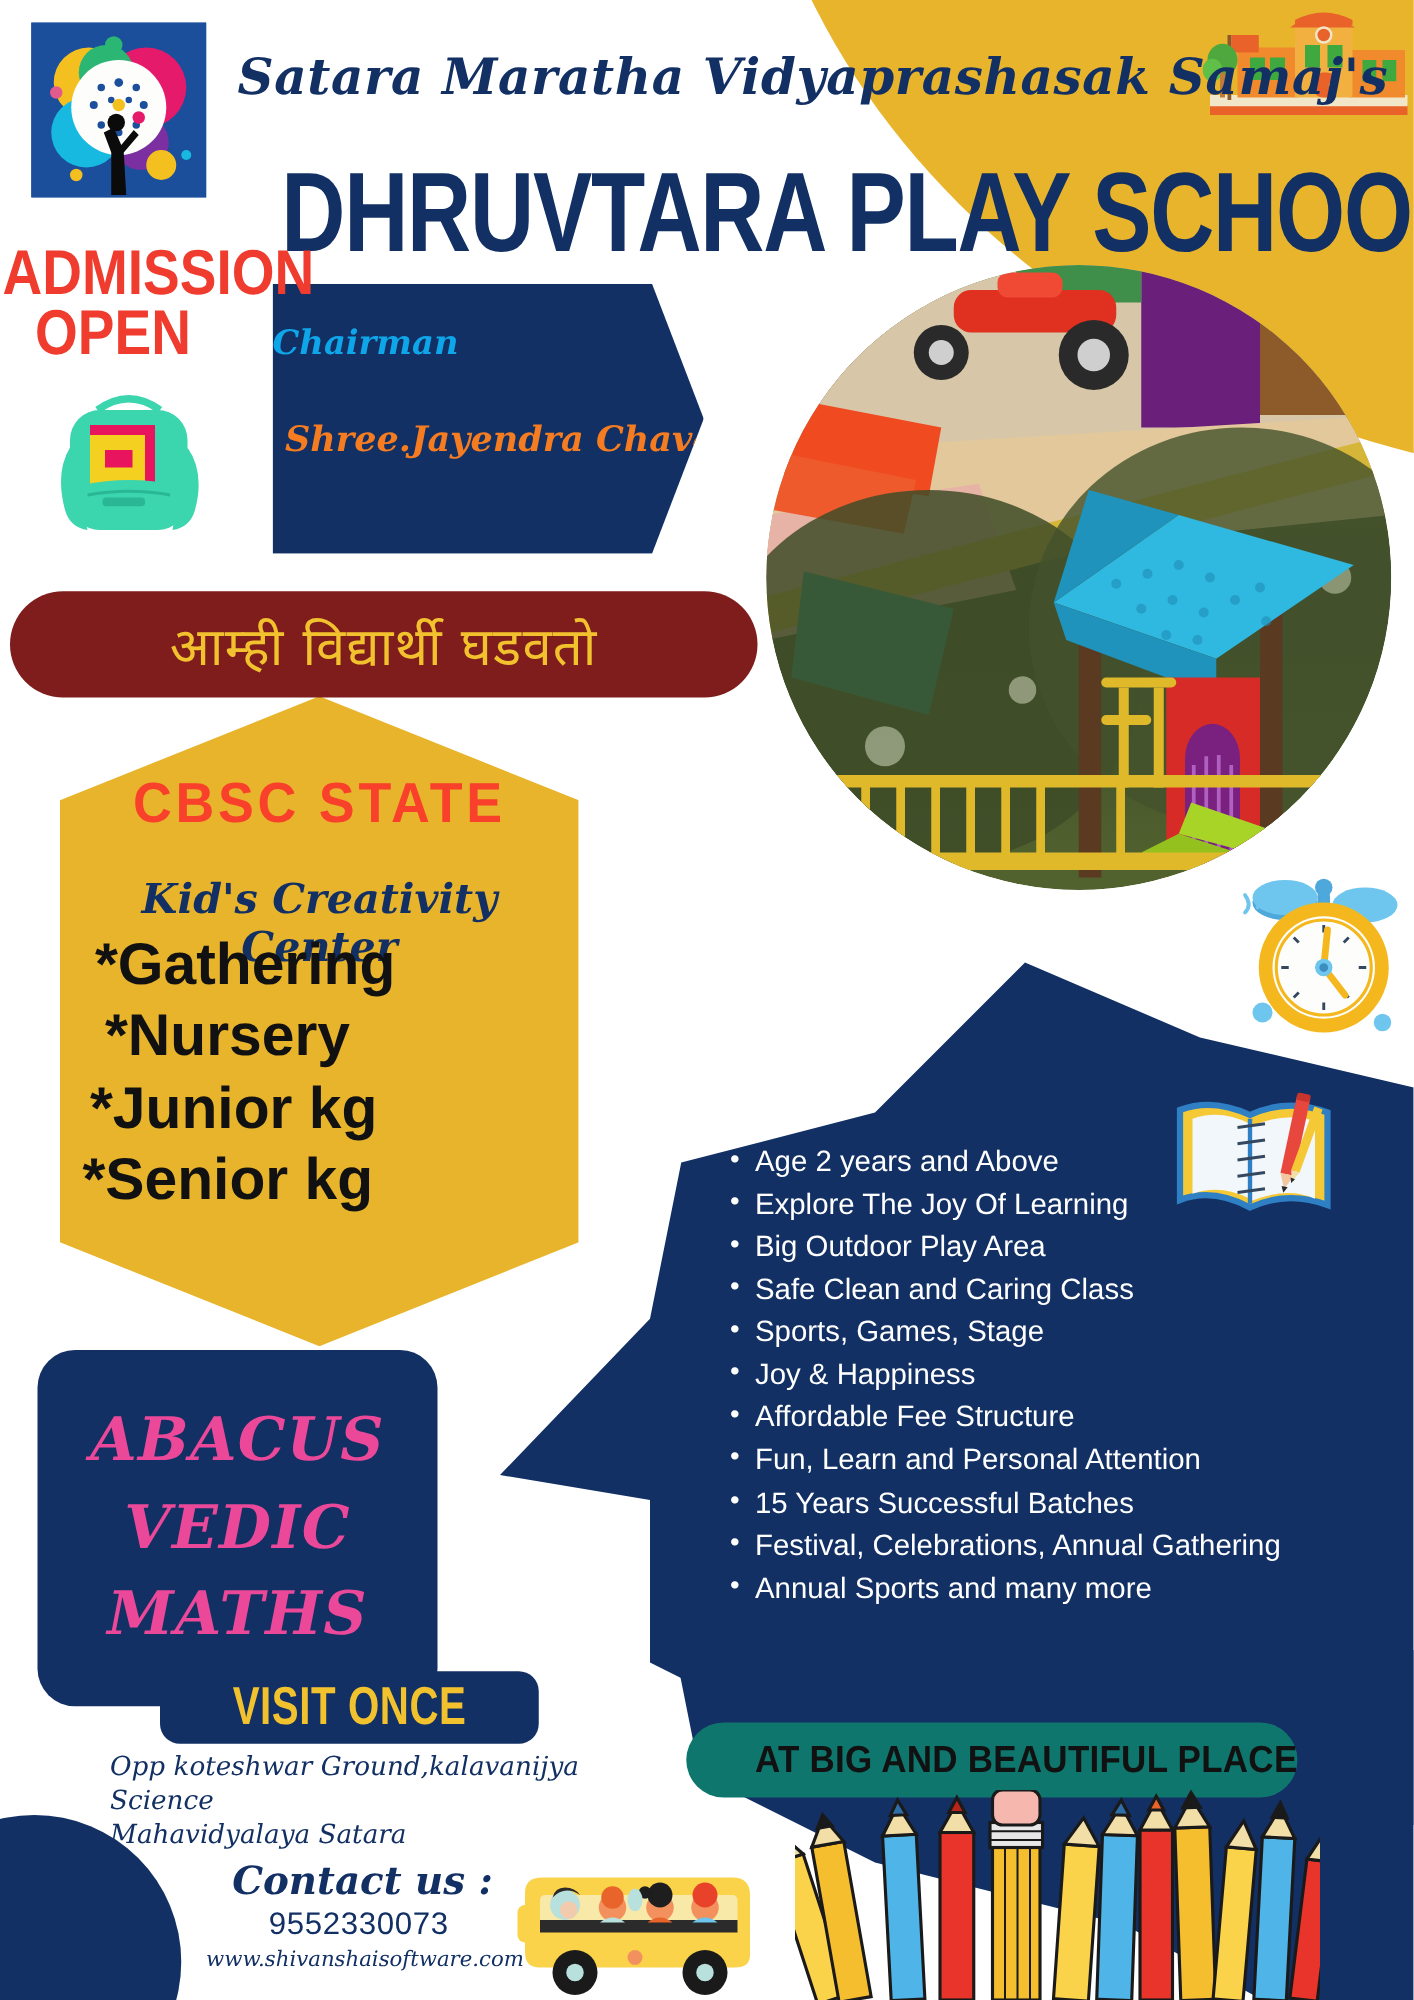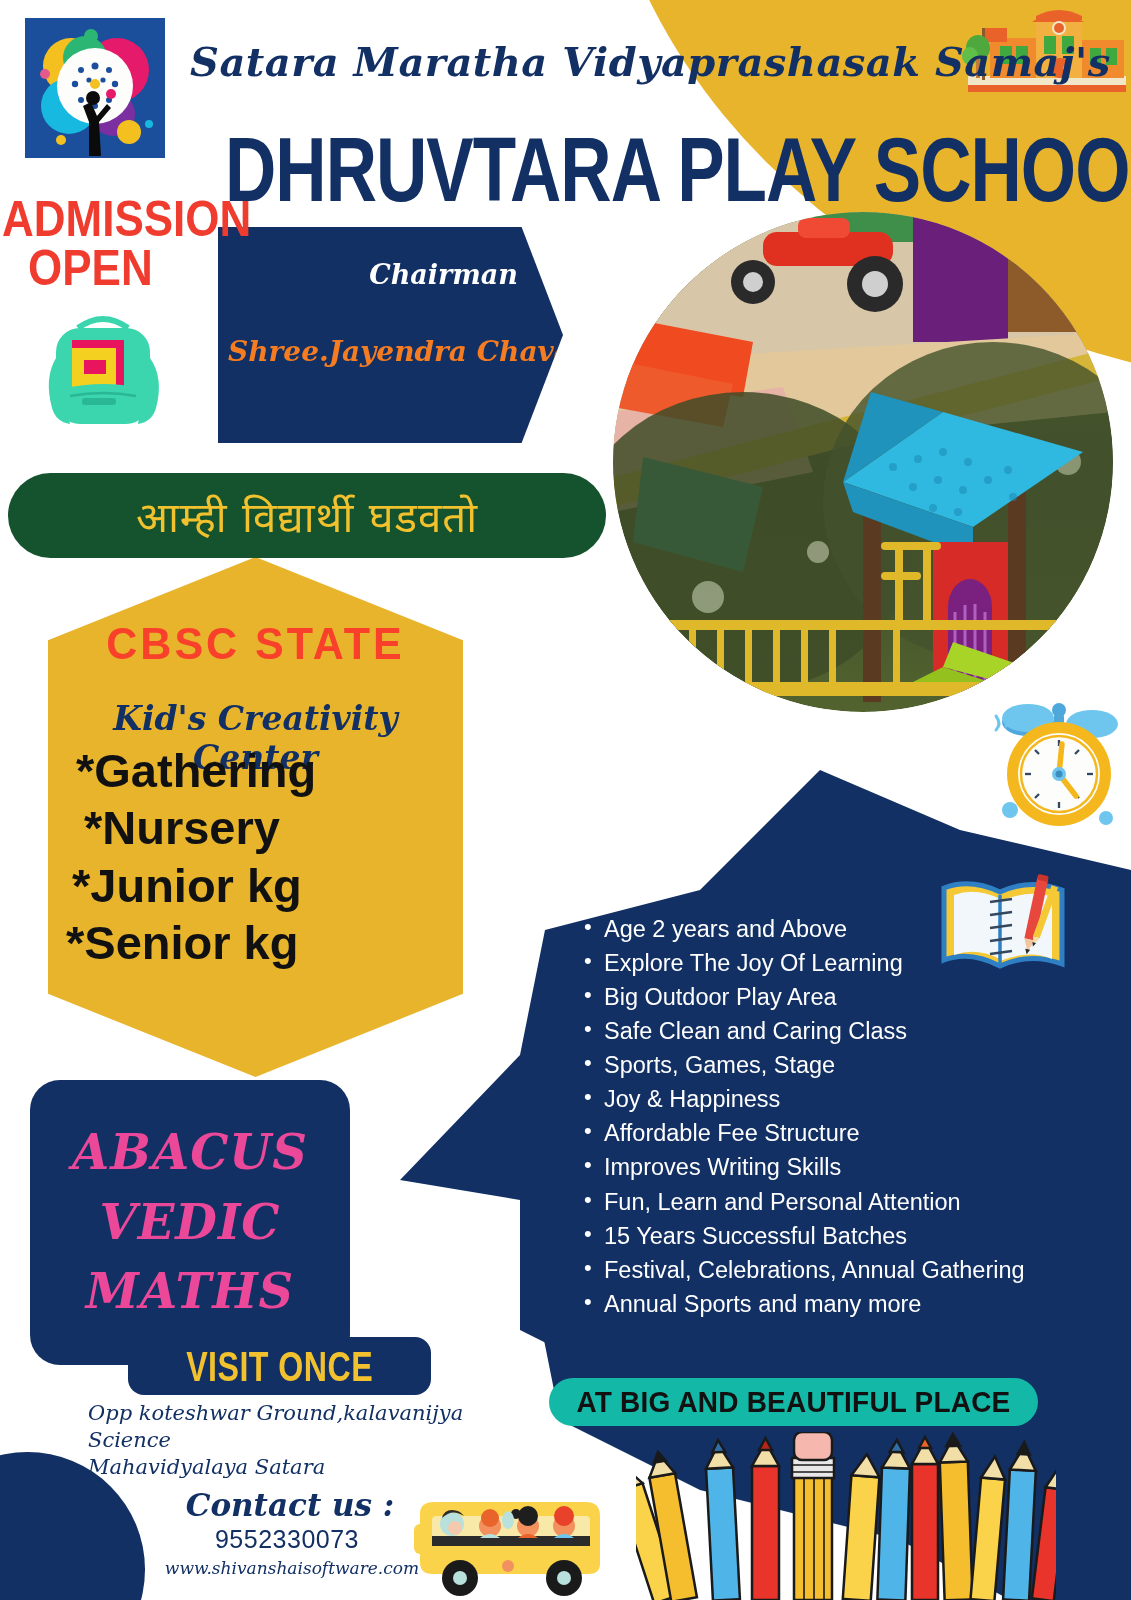--- a/index.html
+++ b/index.html
@@ -86,39 +86,39 @@
   
   .chairman-banner {
     position:absolute; left:218px; top:227px;
     width:345px; height:216px;
     background:#123064;
     clip-path:polygon(0 0, 88% 0, 100% 50%, 88% 100%, 0 100%);
     z-index:5;
   }
   .chairman-banner .c-title {
     position:absolute; left:0; top:32px; width:300px;
-    text-align:right;
+    text-align:left;
     font-family:"DejaVu Serif", serif;
     font-style:italic; font-weight:bold;
-    font-size:27px; color:#ffffff;
+    font-size:27px; color:#0ea5e9;
   }
   .chairman-banner .c-name {
     position:absolute; left:4px; top:108px; width:340px;
     text-align:left; padding-left:6px;
     font-family:"DejaVu Serif", serif;
     font-style:italic; font-weight:bold;
     font-size:28px; color:#F57C20;
     white-space:nowrap;
   }
 
   
   .marathi-pill {
     position:absolute; left:8px; top:473px;
     width:598px; height:85px;
-    background:#14532d;
+    background:#7f1d1d;
     border-radius:44px;
     z-index:6;
     display:flex; align-items:center; justify-content:center;
   }
   .marathi-pill span {
     font-family:"DejaVu Sans", sans-serif;
     font-size:42px; color:#F2C12E; font-weight:normal;
     letter-spacing:1px;
   }
 
@@ -233,25 +233,25 @@
   }
   .features .fitem::before {
     content:"\2022";
     position:absolute; left:4px; top:-1px;
     font-size:22px; color:#ffffff;
   }
 
   
   .pink-banner {
     position:absolute; left:549px; top:1378px;
-    width:489px; height:48px;
-    background:#14b8a6;
+    width:489px; height:60px;
+    background:#0f766e;
     border-radius:30px;
     z-index:7;
-    display:flex; align-items:center; justify-content:center;
+    display:flex; align-items:center; justify-content:flex-end;
   }
   .pink-banner span {
     font-weight:bold; font-size:28px; color:#111111;
     letter-spacing:0.2px;
     transform:scaleY(1.08);
   }
 
   
   .clock-icon { position:absolute; left:988px; top:700px; width:150px; height:135px; z-index:7; }
   .book-icon  { position:absolute; left:938px; top:862px; width:130px; height:115px; z-index:7; }
@@ -502,21 +502,20 @@
 </div>
 
 <div class="features">
   <div class="fitem">Age 2 years and Above</div>
   <div class="fitem">Explore The Joy Of Learning</div>
   <div class="fitem">Big Outdoor Play Area</div>
   <div class="fitem">Safe Clean and Caring Class</div>
   <div class="fitem">Sports, Games, Stage</div>
   <div class="fitem">Joy &amp; Happiness</div>
   <div class="fitem">Affordable Fee Structure</div>
-  <div class="fitem">Improves Writing Skills</div>
   <div class="fitem">Fun, Learn and Personal Attention</div>
   <div class="fitem">15 Years Successful Batches</div>
   <div class="fitem">Festival, Celebrations, Annual Gathering</div>
   <div class="fitem">Annual Sports and many more</div>
 </div>
 
 <div class="clock-icon">
   <svg width="150" height="135" viewBox="0 0 150 135">
     <path d="M22 16 q10 -12 26 -6" stroke="#5BB8E8" stroke-width="5" fill="none"></path>
     <ellipse cx="40" cy="22" rx="26" ry="14" fill="#4FA8DC"></ellipse>

